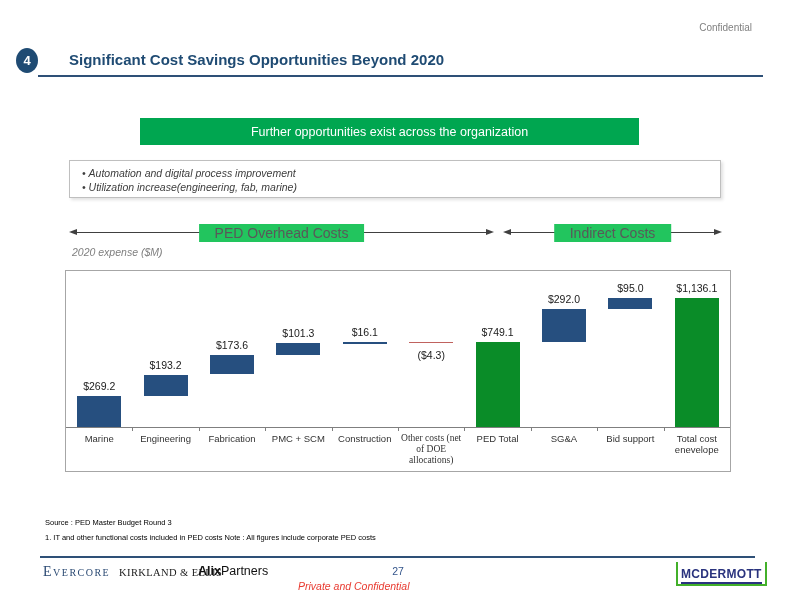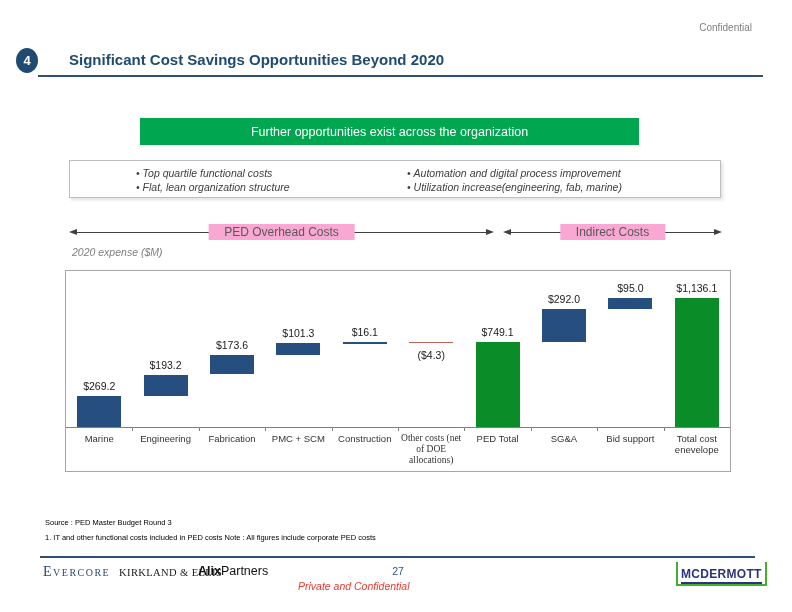--- a/index.html
+++ b/index.html
@@ -30,21 +30,21 @@
   .hl-item::before{content:"\2022\00a0 ";}
 
   
   .span-arrow{top:228px;height:10px;}
   .span-arrow .line{position:absolute;top:4px;left:6px;right:6px;height:1px;background:#404040;}
   .span-arrow .head{position:absolute;top:1px;width:0;height:0;
     border-top:3.5px solid transparent;border-bottom:3.5px solid transparent;}
   .span-arrow .head.l{left:0;border-right:8px solid #404040;}
   .span-arrow .head.r{right:0;border-left:8px solid #404040;}
   .span-arrow .lbl{position:absolute;top:-4px;left:50%;transform:translateX(-50%);
-    background:#f9a8d4;color:#595959;font-size:12px;padding:1px 16px;white-space:nowrap;}
+    background:#22c55e;color:#595959;font-size:14px;padding:1px 16px;white-space:nowrap;}
   .arrow-ped{left:69px;width:425px;}
   .arrow-ind{left:503px;width:219px;}
 
   .axis-note{top:246px;left:72px;font-style:italic;font-size:10.5px;color:#7F7F7F;}
 
   
   .chart{top:270px;left:65px;width:664px;height:200px;border:1px solid #A6A6A6;background:#fff;}
   .baseline{position:absolute;left:0;right:0;top:156px;height:1px;background:#7F7F7F;}
   .tick{position:absolute;top:156px;width:1px;height:4px;background:#7F7F7F;}
   .bar{position:absolute;}
@@ -73,24 +73,20 @@
 
 <div class="abs confidential">Confidential</div>
 
 <div class="abs badge">4</div>
 <div class="abs title">Significant Cost Savings Opportunities Beyond 2020</div>
 <div class="abs title-rule"></div>
 
 <div class="abs banner">Further opportunities exist across the organization</div>
 
 <div class="abs hl-box">
-  <div class="hl-col left">
-    <div class="hl-item">Top quartile functional costs</div>
-    <div class="hl-item">Flat, lean organization structure</div>
-  </div>
   <div class="hl-col right">
     <div class="hl-item">Automation and digital process improvement</div>
     <div class="hl-item">Utilization increase(engineering, fab, marine)</div>
   </div>
 </div>
 
 <div class="abs span-arrow arrow-ped">
   <span class="head l"></span>
   <span class="line"></span>
   <span class="head r"></span>

